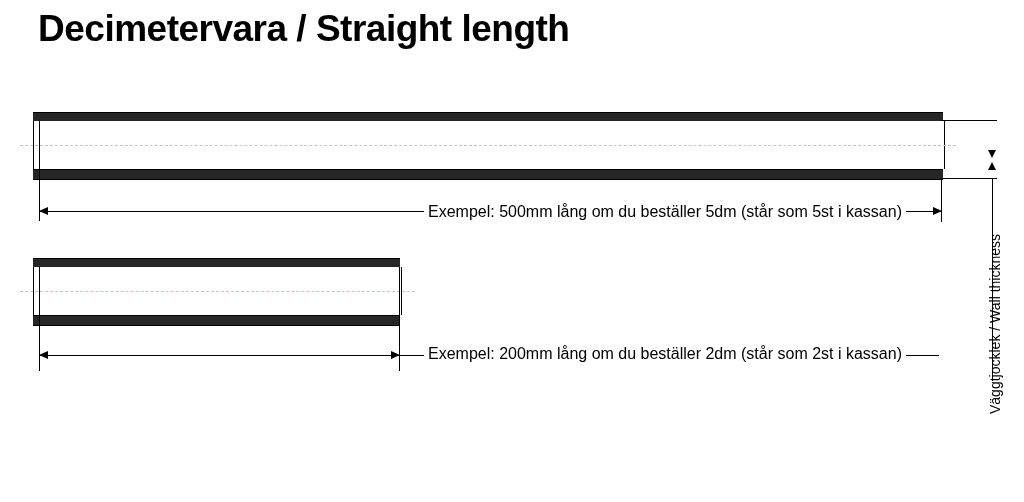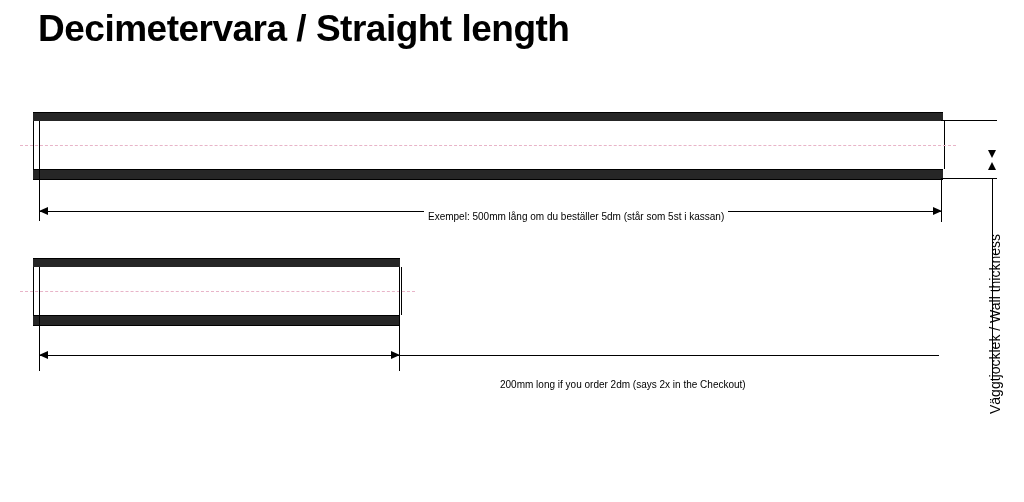--- a/index.html
+++ b/index.html
@@ -80,26 +80,25 @@
     border-bottom: 8px solid #000;
   }
   .arrow-down {
     border-left: 4px solid transparent;
     border-right: 4px solid transparent;
     border-top: 8px solid #000;
   }
 
   .caption {
     position: absolute;
-    font-size: 10px;
+    font-size: 16px;
     white-space: nowrap;
     color: #000;
     background: #fff;
     padding: 0 4px;
-    margin-top: 8px;
   }
 
   .vlabel {
     position: absolute;
     font-size: 14px;
     white-space: nowrap;
     color: #000;
     transform-origin: 0 0;
     transform: rotate(-90deg);
   }
@@ -148,21 +147,21 @@
     <div class="tube-wall" style="left:33px; top:315px; width:367px; height:9px;"></div>
   </div>
 
   <div class="dim-vline" style="left:39px; top:267px; height:104px;"></div>
   <div class="dim-vline" style="left:399px; top:267px; height:104px;"></div>
 
   <div class="dim-line" style="left:39px; top:355px; width:900px;"></div>
   <div class="arrow arrow-left" style="left:39px; top:351px;"></div>
   <div class="arrow arrow-right" style="left:391px; top:351px;"></div>
 
-  <div class="caption" style="left:496px; top:371px;">200mm long if you order 2dm (says 2x in the Checkout)</div>
+  <div class="caption" style="left:424px; top:345px;">Exempel: 200mm lång om du beställer 2dm (står som 2st i kassan)</div>
 
   <div>
 
     <div class="dim-line" style="left:941px; top:120px; width:56px;"></div>
     <div class="dim-line" style="left:941px; top:178px; width:56px;"></div>
 
     <div class="arrow arrow-down" style="left:988px; top:150px;"></div>
     <div class="arrow arrow-up" style="left:988px; top:162px;"></div>
 
     <div class="dim-vline" style="left:992px; top:178px; height:200px;"></div>

